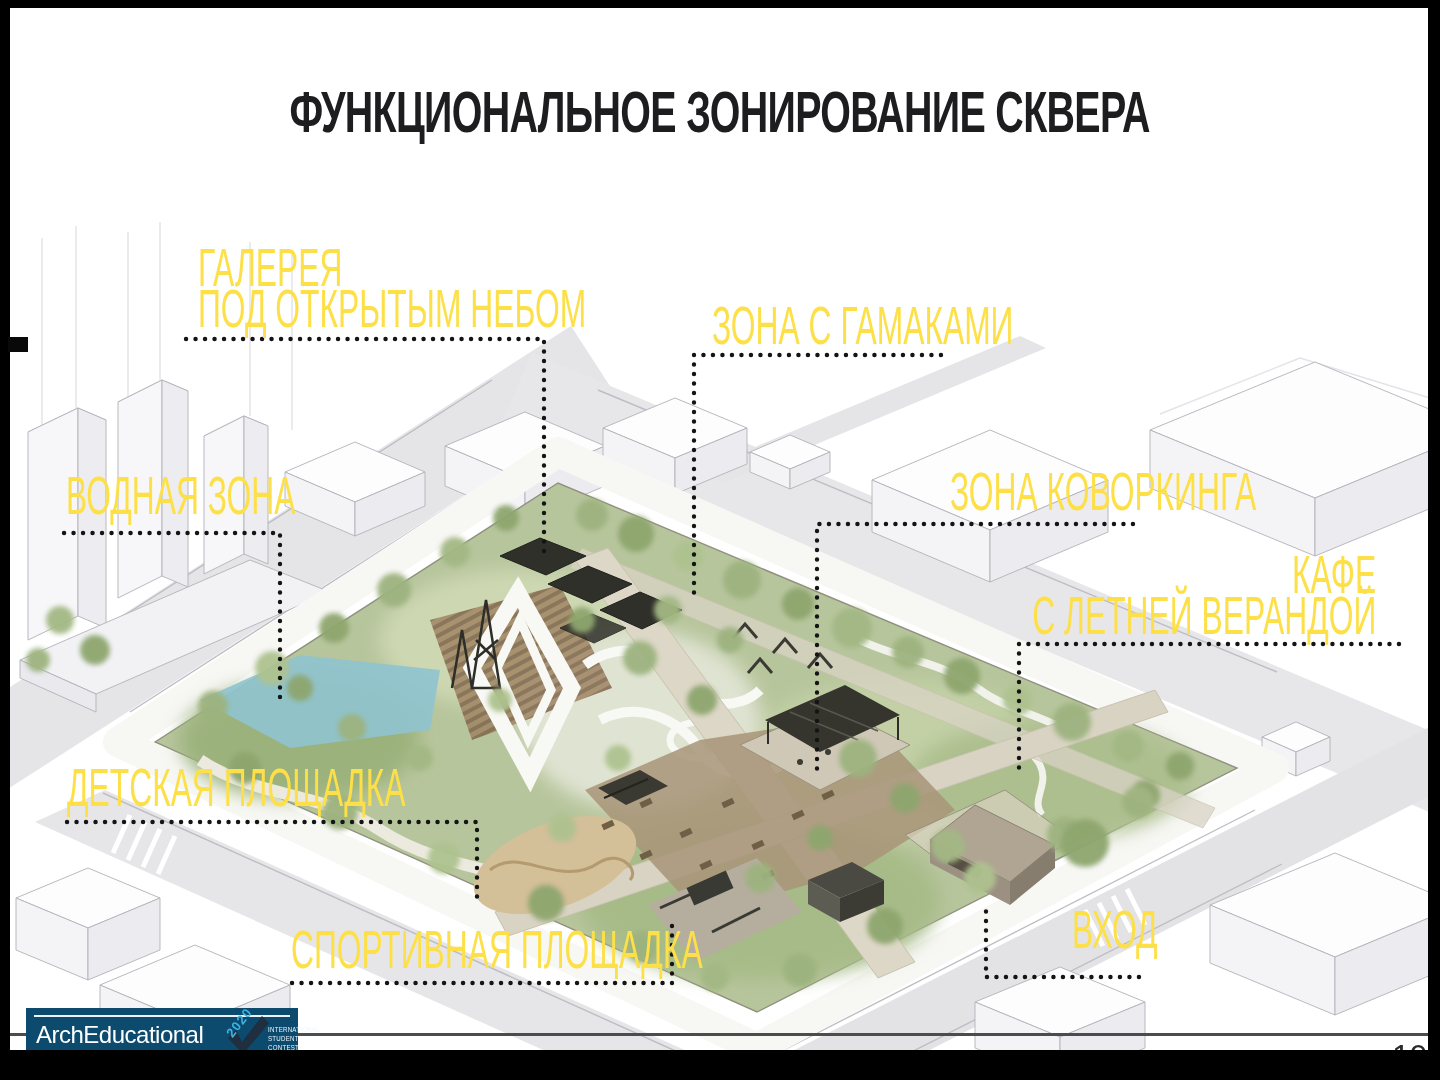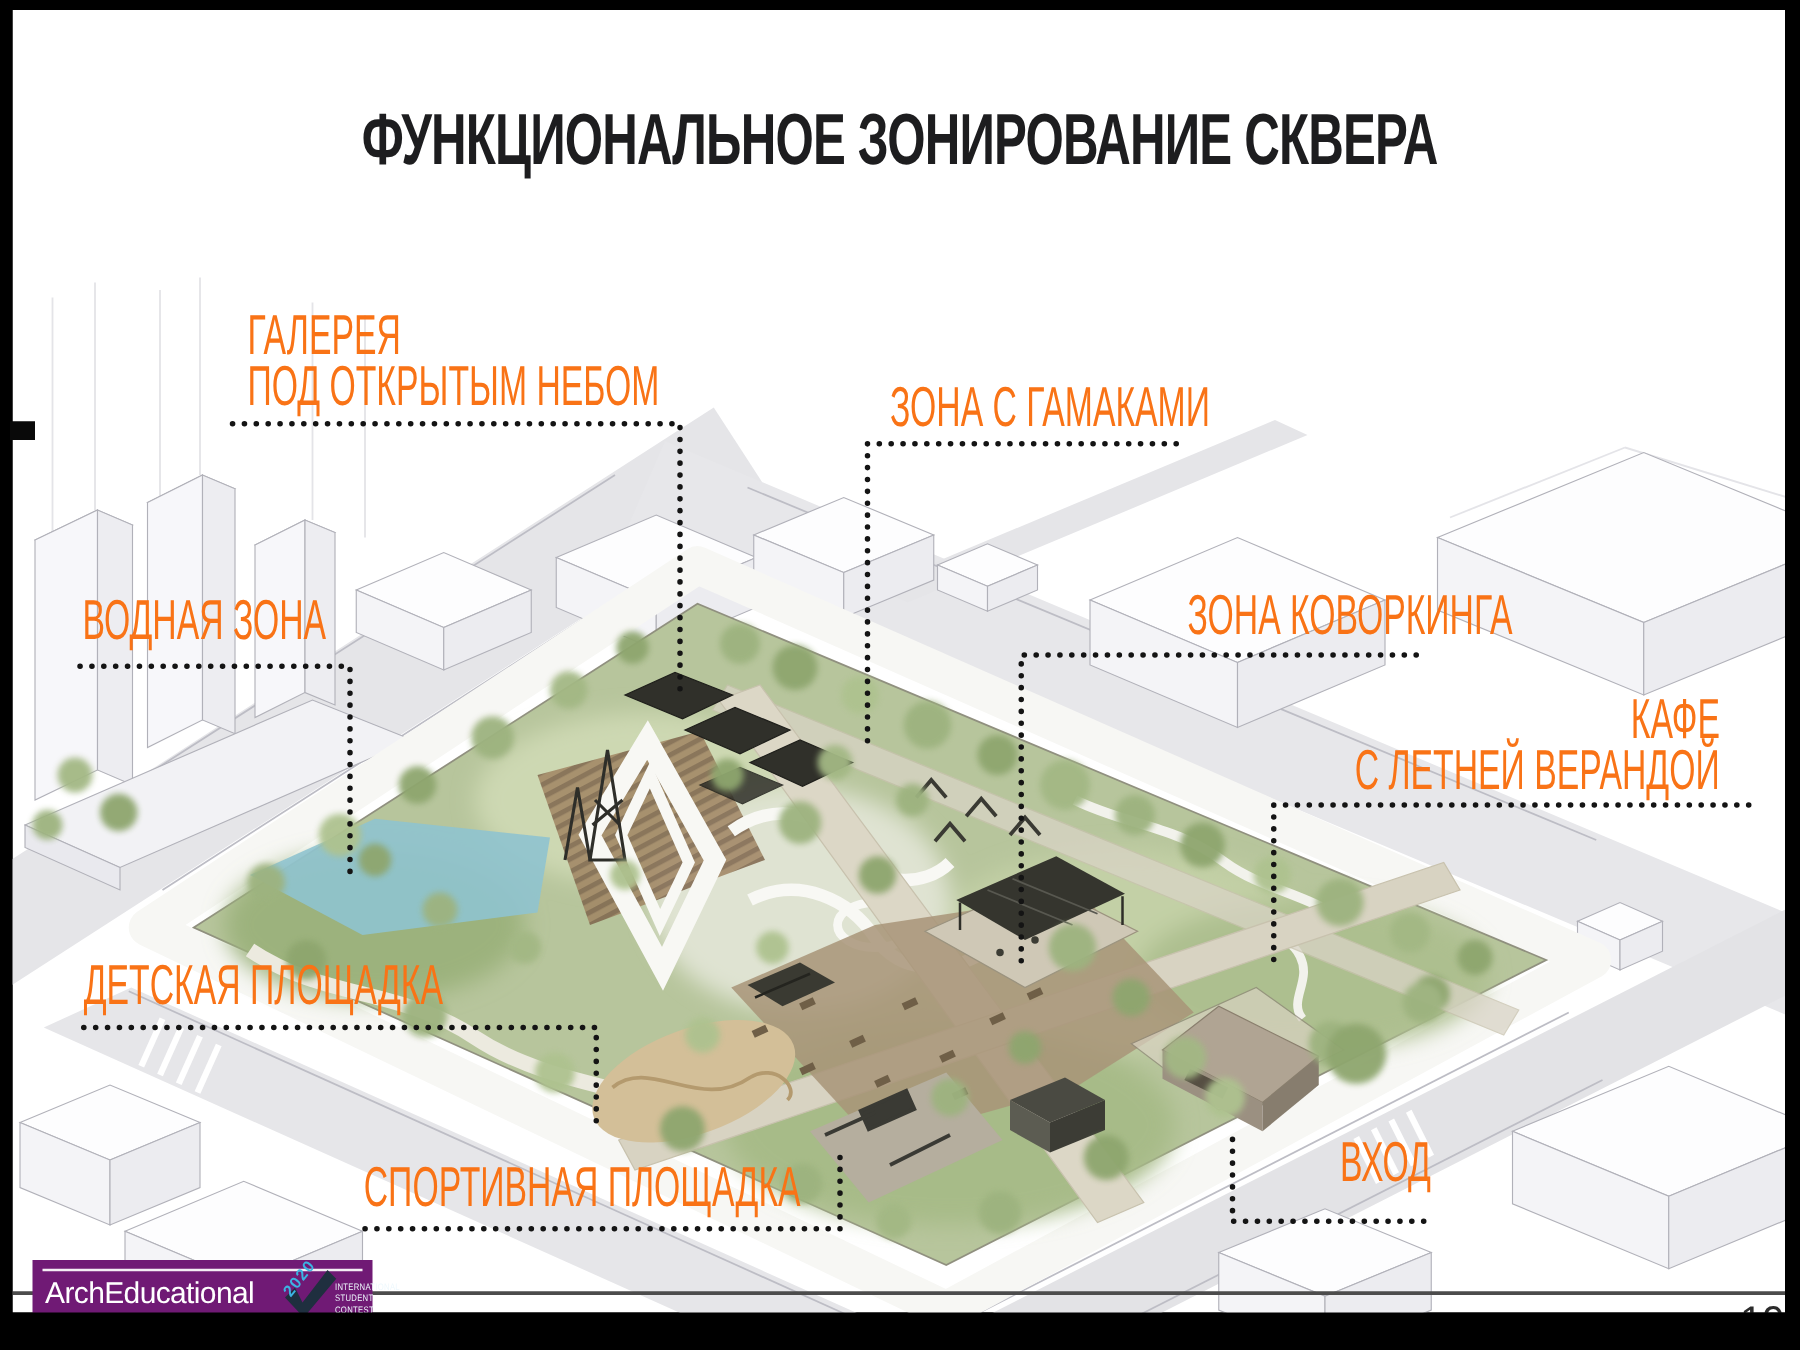--- a/index.html
+++ b/index.html
@@ -13,38 +13,38 @@
   .frame.bottom{left:0;top:1050px;width:1440px;height:30px;}
   .frame-nub{position:absolute;left:8px;top:337px;width:20px;height:15px;background:#090909;z-index:7;}
   .baseline-rule{position:absolute;left:10px;top:1033px;width:1418px;height:3px;background:#4c4c4c;z-index:4;}
 
   
   .title-wrap{position:absolute;left:0;top:78px;width:1440px;text-align:center;z-index:3;}
   .title-wrap .cond{display:inline-block;transform:scaleX(.68);transform-origin:50% 50%;
     font-weight:bold;font-size:58px;letter-spacing:-1px;color:#1d1d1f;white-space:nowrap;}
 
   
-  .zlabel{position:absolute;z-index:3;color:#f97316;font-size:45px;line-height:41px;white-space:nowrap;}
+  .zlabel{position:absolute;z-index:3;color:#fde047;font-size:53px;line-height:41px;white-space:nowrap;}
   .zlabel .cond{display:inline-block;transform:scaleX(.6);white-space:nowrap;}
   .zlabel.left .cond{transform-origin:0 50%;}
   .zlabel.right{text-align:right;}
   .zlabel.right .cond{transform-origin:100% 50%;}
   .zl-gallery{left:198px;top:247px;}
   .zl-hammocks{left:712px;top:305px;}
   .zl-water{left:66px;top:475px;}
   .zl-coworking{left:950px;top:471px;}
   .zl-cafe{right:64px;top:554px;}
   .zl-playground{left:67px;top:767px;}
   .zl-sports{left:291px;top:929px;}
   .zl-entrance{left:1072px;top:909px;text-decoration:underline;}
 
   svg.scene{position:absolute;left:0;top:0;z-index:2;}
 
   
-  .logo{position:absolute;left:26px;top:1008px;width:272px;height:54px;background:#701a75;z-index:6;}
+  .logo{position:absolute;left:26px;top:1008px;width:272px;height:54px;background:#0c4a6e;z-index:6;}
   .logo .rule{position:absolute;left:8px;right:8px;height:2px;background:rgba(255,255,255,.92);}
   .logo .rule.t{top:7px;} .logo .rule.b{bottom:7px;}
   .logo .brand{position:absolute;left:10px;top:13px;font-size:24px;color:#fff;letter-spacing:-.5px;}
   .logo .check{position:absolute;left:196px;top:6px;}
   .logo .year{position:absolute;left:203px;top:20px;font-size:13px;font-weight:bold;color:#3cb3e2;
     transform:rotate(-52deg);transform-origin:0 50%;letter-spacing:1px;}
   .logo .sub{position:absolute;left:242px;top:17px;font-size:7.5px;line-height:9px;color:#eef8fd;
     transform:scaleX(.82);transform-origin:0 0;letter-spacing:.3px;}
   .pagenum{position:absolute;left:1392px;top:1038px;font-size:32px;color:#2b2b2b;z-index:3;}
 </style>

